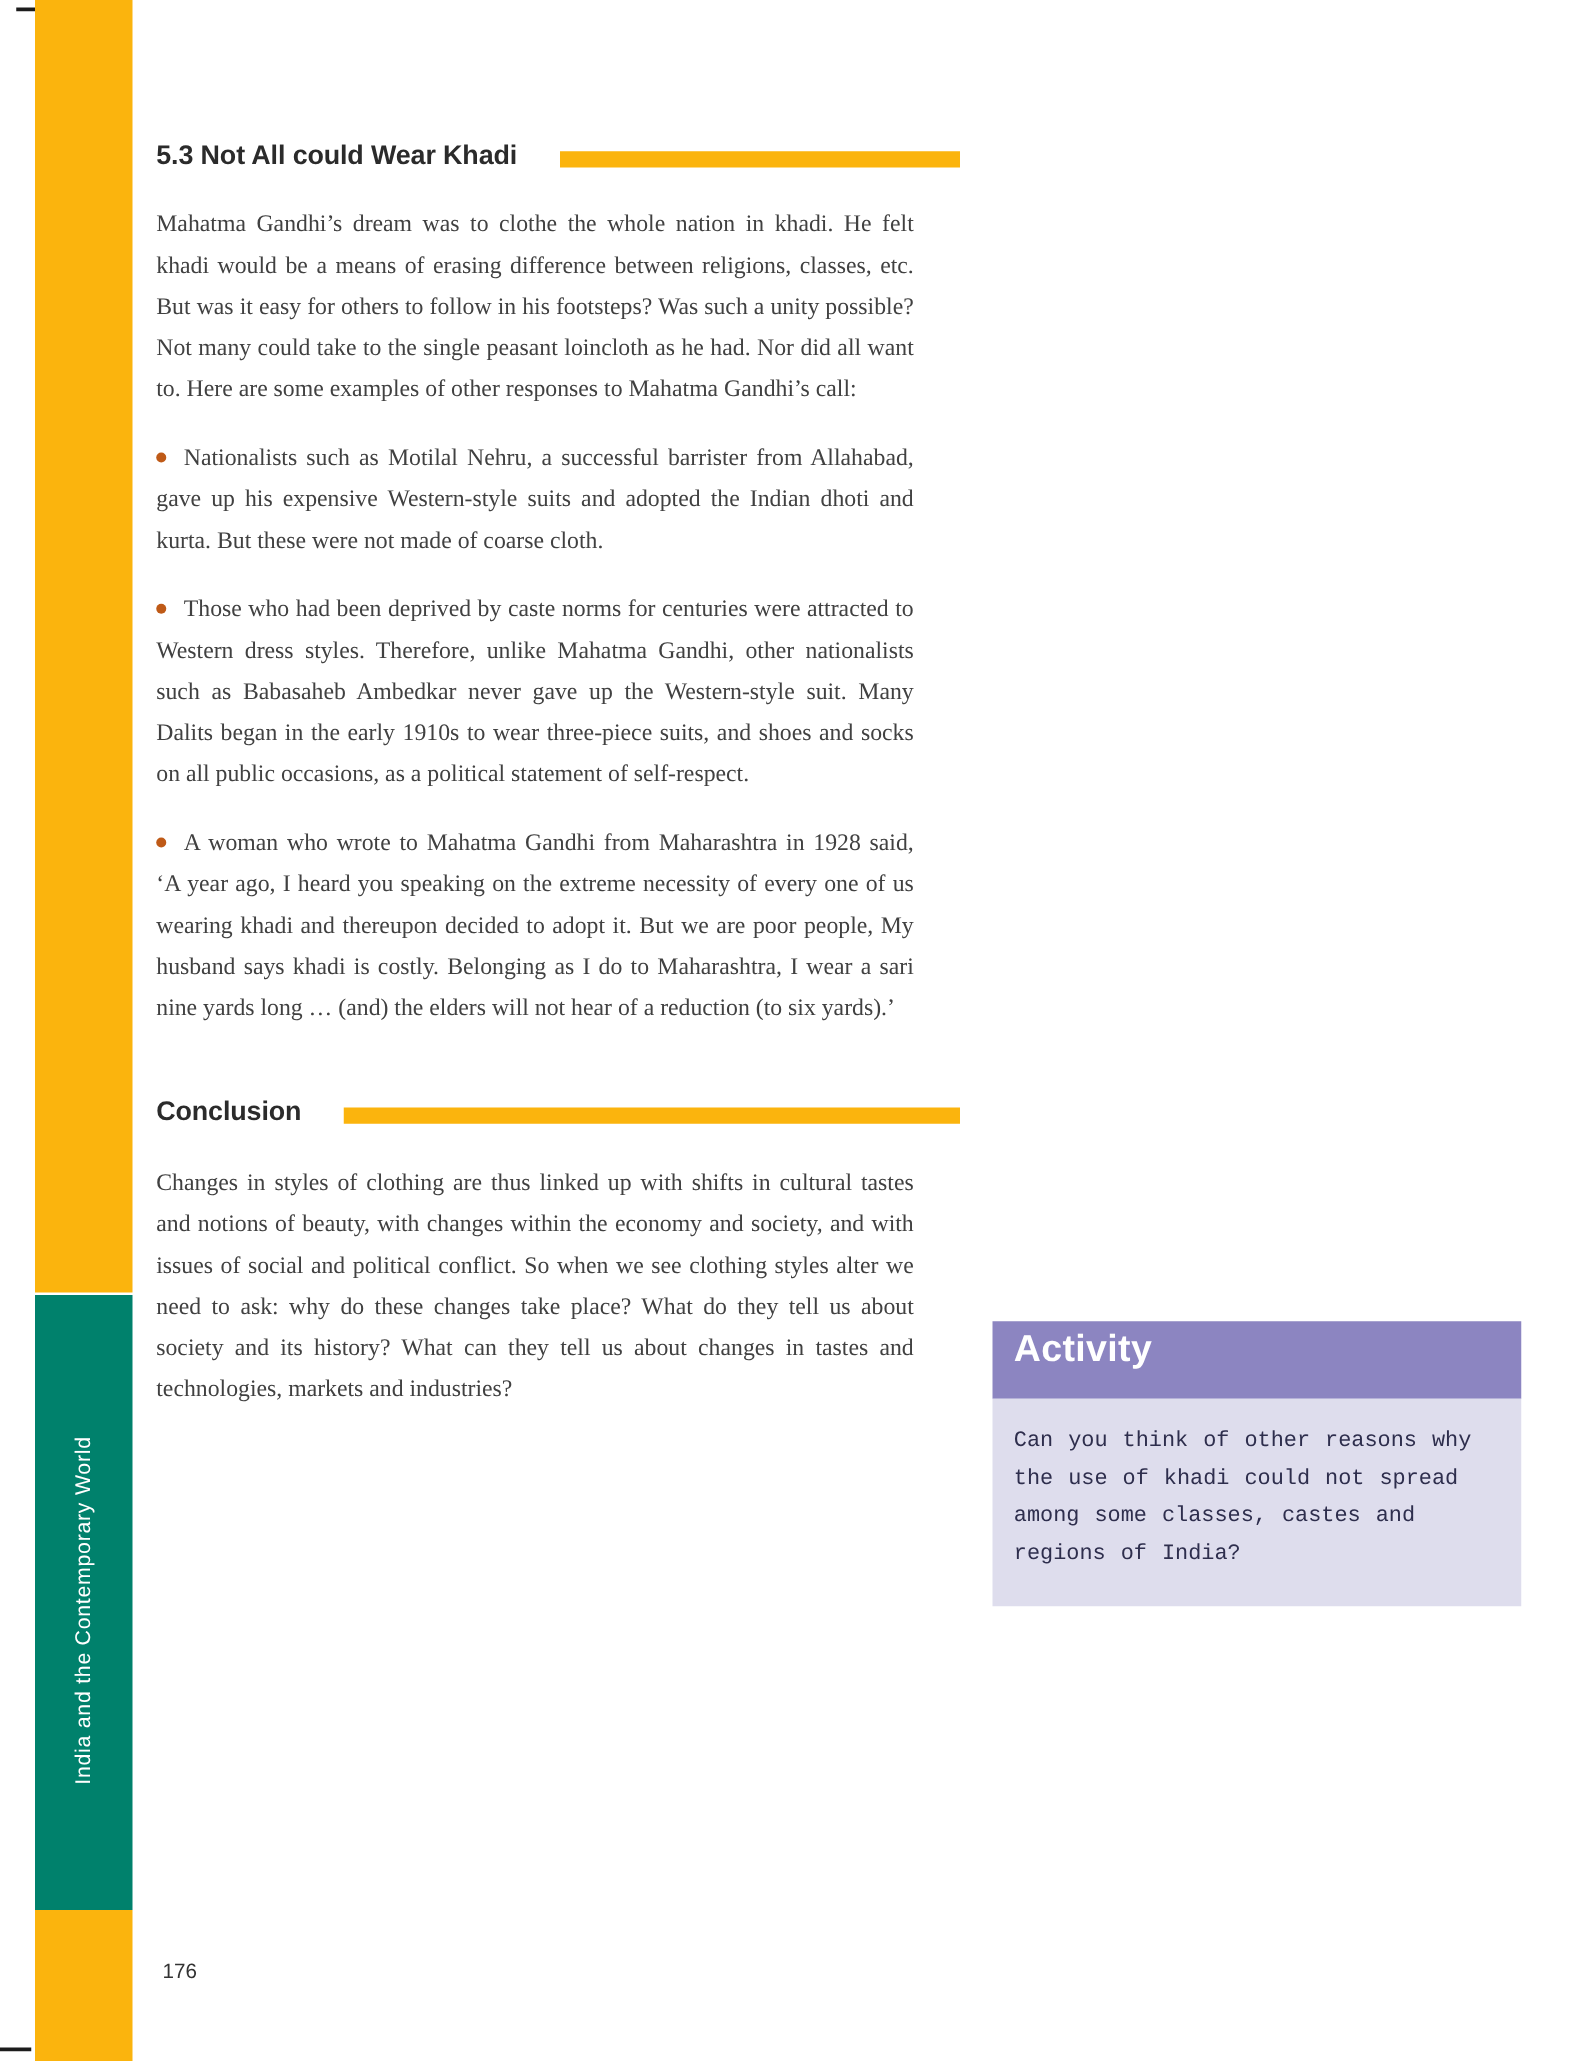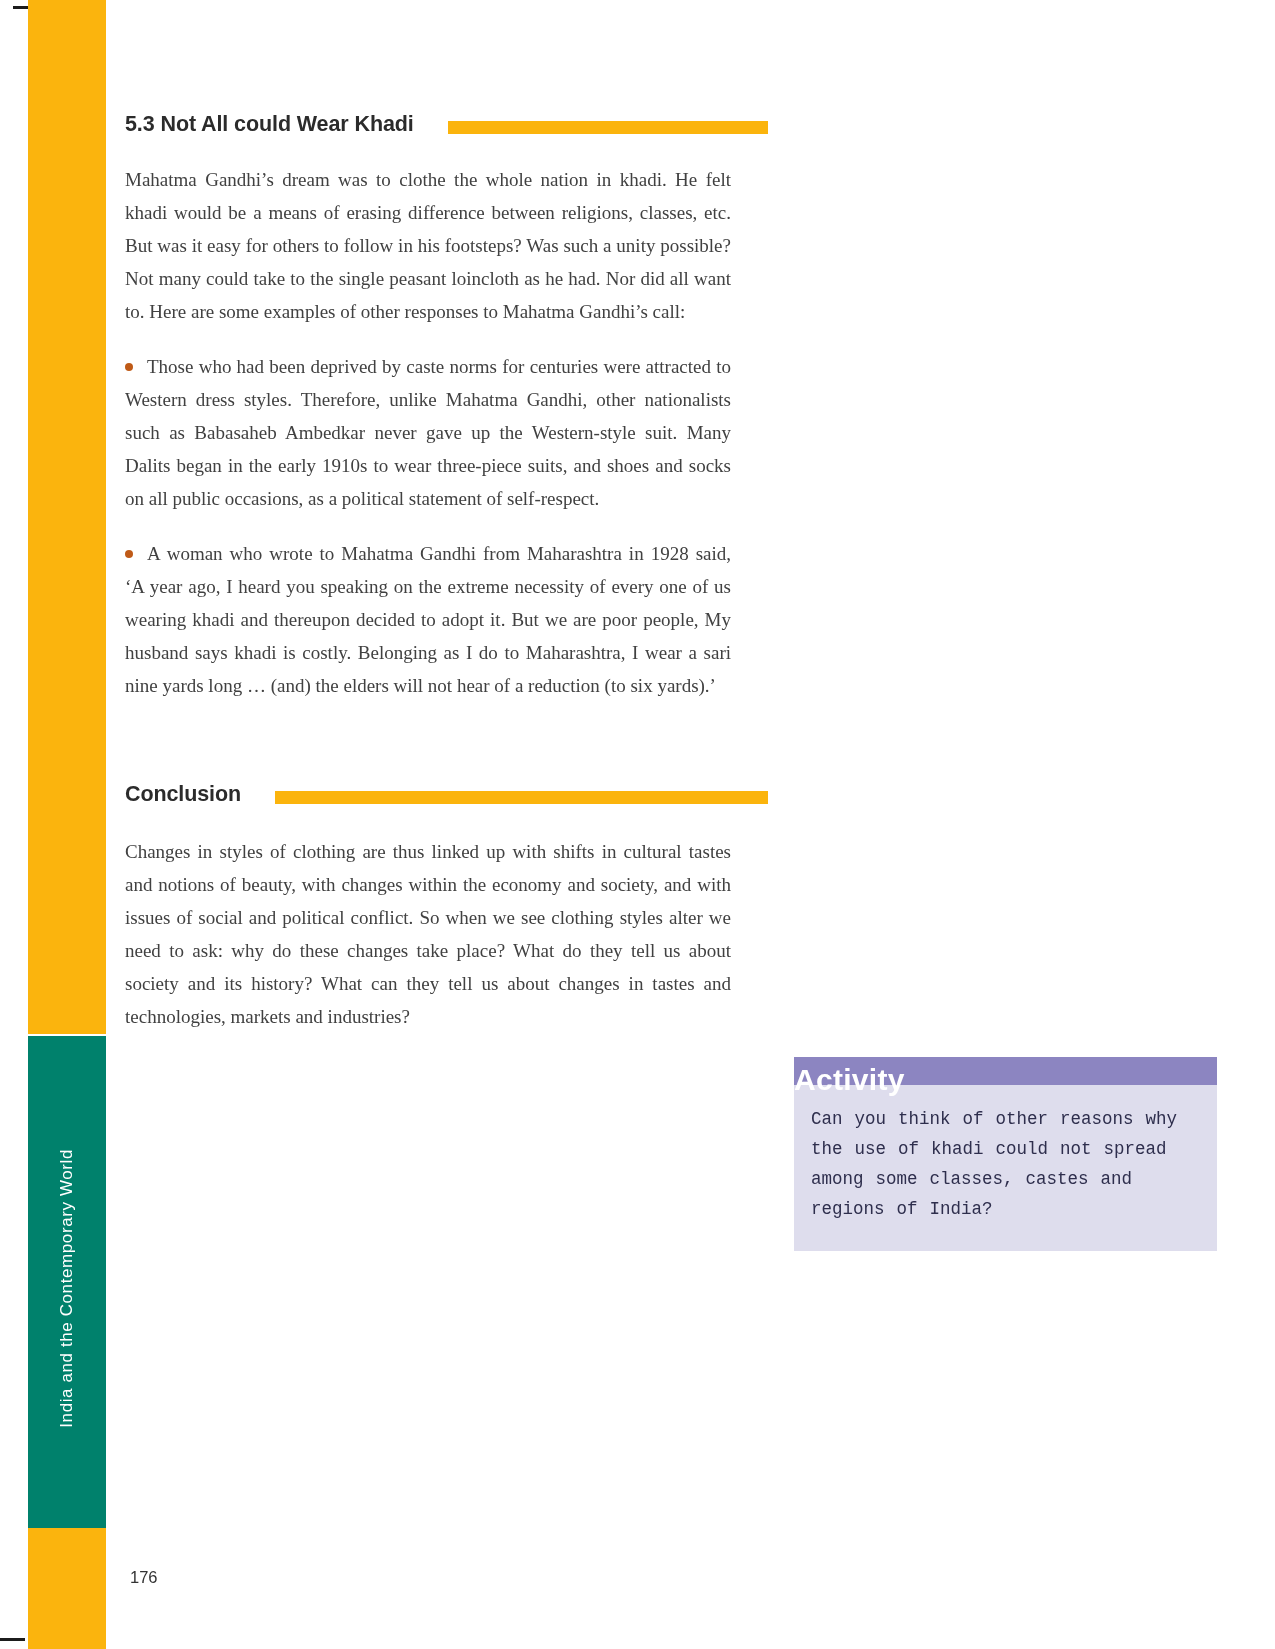--- a/index.html
+++ b/index.html
@@ -58,42 +58,43 @@
     width: 606px;
     font-size: 19px;
     line-height: 33px;
     color: #414141;
     text-align: justify;
     margin: 22px 0 0 0;
   }
   p.intro { margin-top: 26px !important; }
   p.conclusion-para { margin-top: 28px !important; }
 
-  .conclusion-row { margin-top: 80px; }
+  .conclusion-row { margin-top: 54px; }
 
   .dot {
     display: inline-block;
     width: 8px; height: 8px;
     border-radius: 50%;
     background: var(--bullet_dot);
     margin-right: 14px;
     vertical-align: middle;
     position: relative; top: -2px;
   }
 
   
   .activity { position: absolute; left: 794px; top: 1057px; width: 423px; }
   .activity-header {
-    height: 28px;
+    height: 62px;
     background: var(--activity_header_bg);
     color: #ffffff;
     font-family: "Liberation Sans", sans-serif;
     font-weight: 700;
     font-size: 30px;
     line-height: 45px;
+    padding-left: 17px;
     letter-spacing: 0.3px;
     box-sizing: border-box;
   }
   .activity-body {
     background: var(--activity_body_bg);
     padding: 19px 16px 27px 17px;
     font-family: Liberation Mono, monospace;
     font-size: 17.5px;
     line-height: 30px;
     color: #2e2e4d;
@@ -123,20 +124,21 @@
 
 <div class="main">
 
   <div class="heading-row">
     <h2 class="section-heading">5.3 Not All could Wear Khadi</h2>
     <div class="h-rule"></div>
   </div>
 
   <p class="body intro">Mahatma Gandhi’s dream was to clothe the whole nation in khadi. He felt khadi would be a means of erasing difference between religions, classes, etc. But was it easy for others to follow in his footsteps? Was such a unity possible? Not many could take to the single peasant loincloth as he had. Nor did all want to. Here are some examples of other responses to Mahatma Gandhi’s call:</p>
 
+  <p class="body bullet"><span class="dot"></span><span>Nationalists such as Motilal Nehru, a successful barrister from Allahabad, gave up his expensive Western-style suits and adopted the Indian dhoti and kurta. But these were not made of coarse cloth.</span></p>
 
   <p class="body bullet"><span class="dot"></span><span>Those who had been deprived by caste norms for centuries were attracted to Western dress styles. Therefore, unlike Mahatma Gandhi, other nationalists such as Babasaheb Ambedkar never gave up the Western-style suit. Many Dalits began in the early 1910s to wear three-piece suits, and shoes and socks on all public occasions, as a political statement of self-respect.</span></p>
 
   <p class="body bullet"><span class="dot"></span><span>A woman who wrote to Mahatma Gandhi from Maharashtra in 1928 said, ‘A year ago, I heard you speaking on the extreme necessity of every one of us wearing khadi and thereupon decided to adopt it. But we are poor people, My husband says khadi is costly. Belonging as I do to Maharashtra, I wear a sari nine yards long … (and) the elders will not hear of a reduction (to six yards).’</span></p>
 
 
   <div class="heading-row conclusion-row">
     <h2 class="conclusion-heading">Conclusion</h2>
     <div class="h-rule"></div>
   </div>

